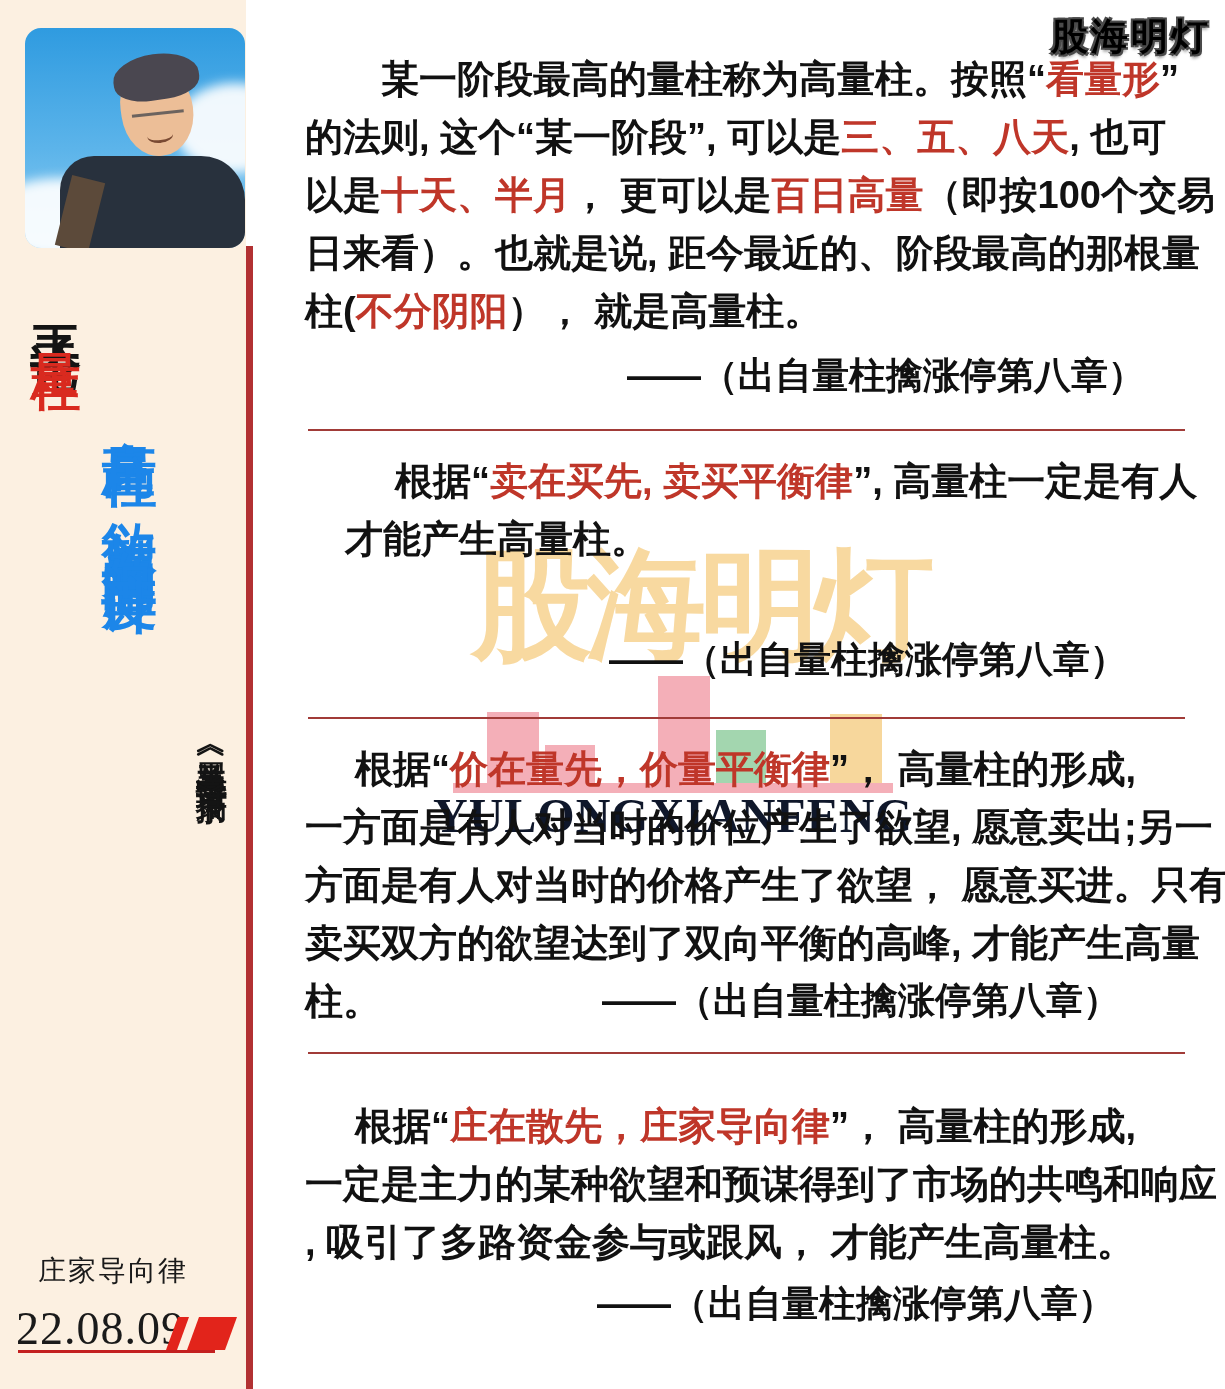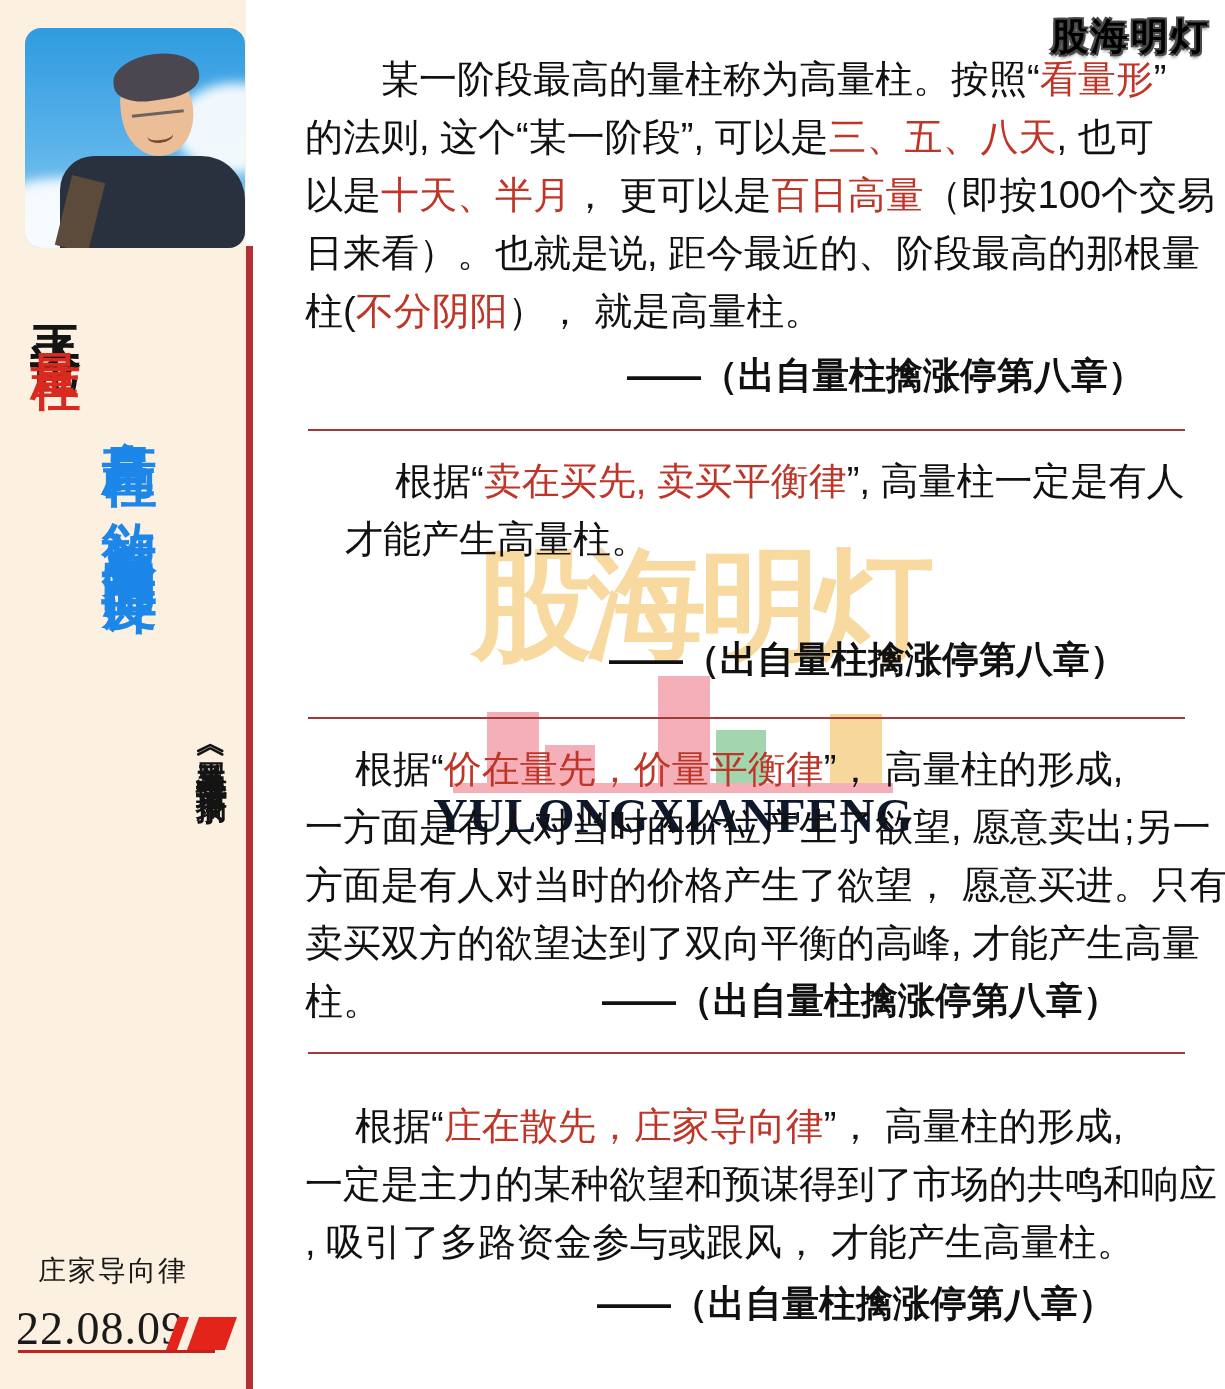--- a/index.html
+++ b/index.html
@@ -54,21 +54,21 @@
   
   .wm-cn{position:absolute;left:472px;top:544px;font-size:120px;font-weight:800;letter-spacing:-6px;
          color:#f8d9a0;z-index:1;line-height:1;}
   .wm-en{position:absolute;left:433px;top:788px;font-family:"Liberation Serif","DejaVu Serif",serif;
          font-size:48px;font-weight:bold;letter-spacing:1px;color:#0f172a;z-index:1;}
   .wm-bars{position:absolute;left:0;top:0;width:1225px;height:1389px;z-index:1;pointer-events:none;}
   .wm-bar{position:absolute;}
 
   
   .para{position:absolute;left:305px;width:880px;z-index:3;color:#111;
-        font-size:38px;font-weight:400;line-height:58px;}
+        font-size:38px;font-weight:700;line-height:58px;}
   .para .line{white-space:pre;}
   .para .red, .attr .red{color:#bf3629;}
   .p1{top:50px;} .p2{top:452px;margin-left:40px;} .p3{top:740px;} .p4{top:1097px;}
   .attr{position:absolute;left:305px;text-align:right;z-index:3;color:#111;
         font-size:37px;font-weight:600;line-height:58px;white-space:pre;}
   .a1{top:347px;width:840px;} .a2{top:631px;width:822px;}
   .a3{top:972px;width:815px;} .a4{top:1275px;width:810px;}
   .divider{position:absolute;left:308px;width:877px;height:2px;background:#a13b38;z-index:2;}
   .d1{top:429px;} .d2{top:717px;} .d3{top:1052px;}
 </style>

